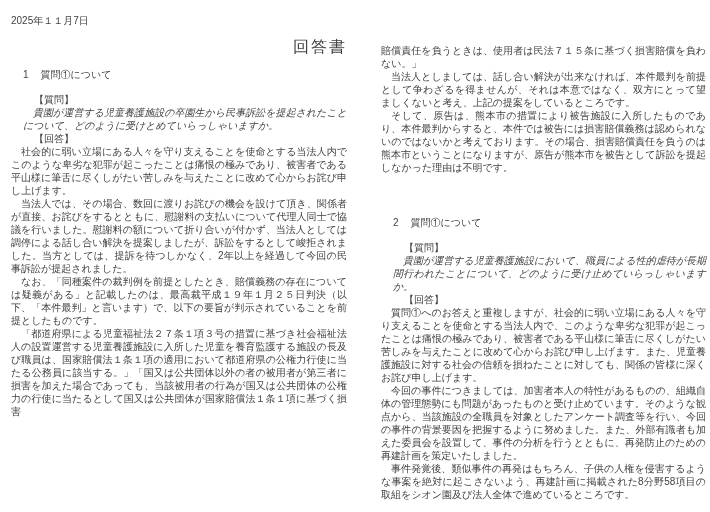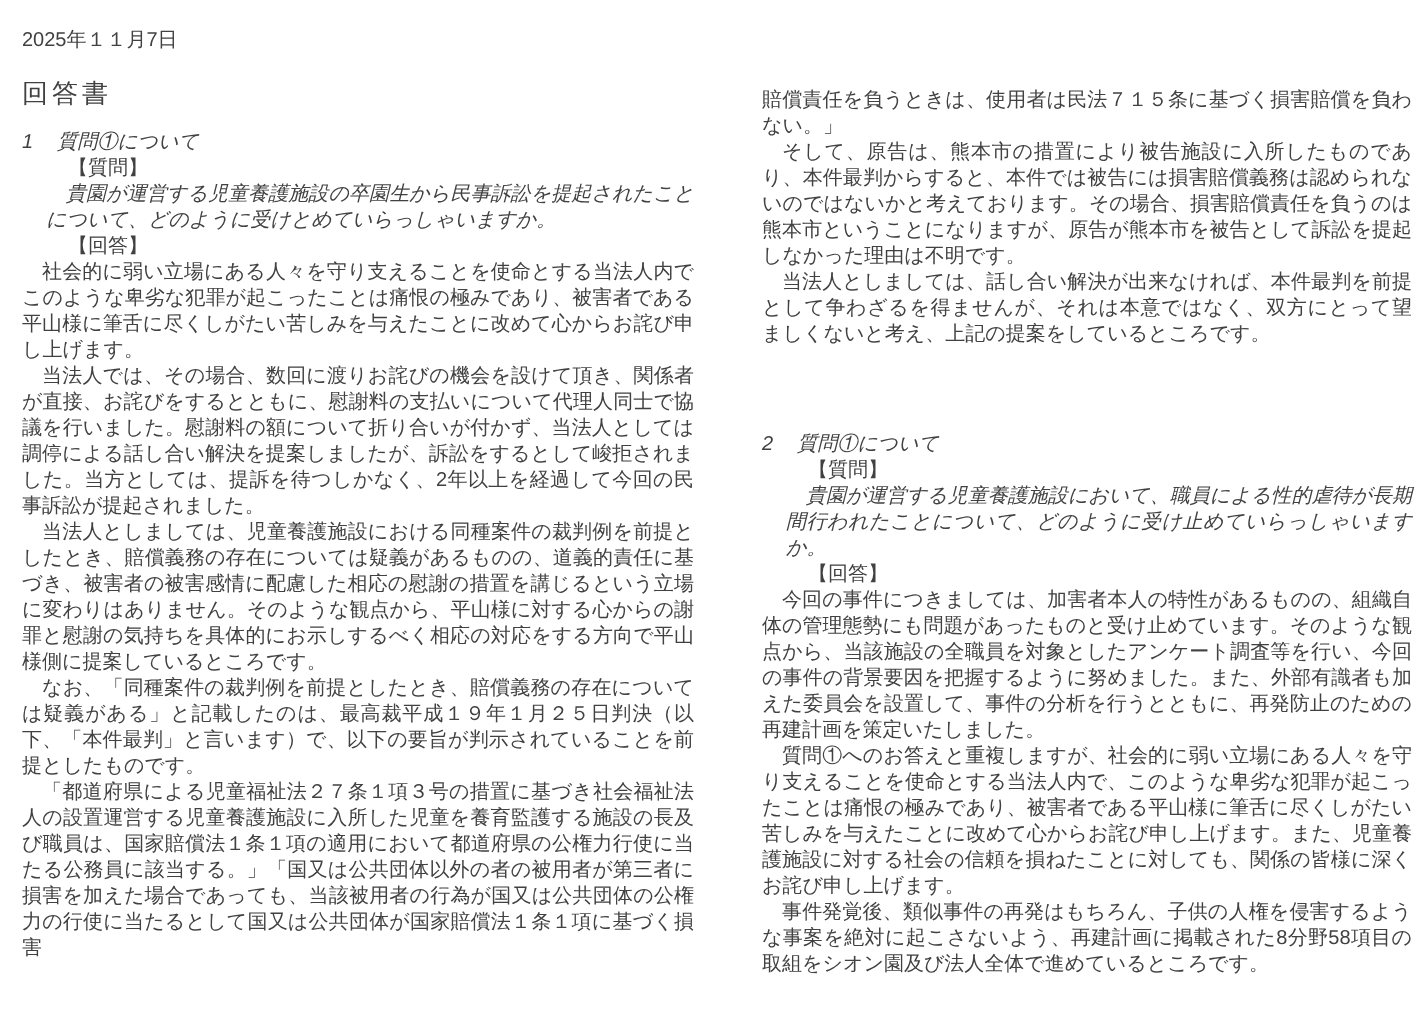--- a/index.html
+++ b/index.html
@@ -30,30 +30,29 @@
   .page-right {
     left: 381px;
     top: 44px;
     width: 325px;
   }
   .doc-date {
     padding-right: 4px;
     margin: 0 0 11px 0;
   }
   .doc-title {
-    text-align: left;
-    font-size: 13px;
+    text-align: right;
+    font-size: 16px;
     line-height: 18px;
     letter-spacing: 2px;
     margin: 0 0 9px 0;
     font-weight: normal;
   }
   .sec-head {
-    margin: 0;
-    font-style: italic;
+    margin: 12px;
   }
   .sec-title {
     margin-left: 12px;
   }
   .qa-label {
     margin-left: 23px;
   }
   p.qtext {
     margin: 0 0 0 12px;
     text-indent: 10px;
@@ -80,34 +79,33 @@
   <div class="sec-head">
     <span class="sec-num">1</span><span class="sec-title">質問①について</span>
   </div>
 
   <div class="qa-label">【質問】</div>
   <p class="qtext">貴園が運営する児童養護施設の卒園生から民事訴訟を提起されたことについて、どのように受けとめていらっしゃいますか。</p>
 
   <div class="qa-label">【回答】</div>
   <p class="body">社会的に弱い立場にある人々を守り支えることを使命とする当法人内でこのような卑劣な犯罪が起こったことは痛恨の極みであり、被害者である平山様に筆舌に尽くしがたい苦しみを与えたことに改めて心からお詫び申し上げます。</p>
   <p class="body">当法人では、その場合、数回に渡りお詫びの機会を設けて頂き、関係者が直接、お詫びをするとともに、慰謝料の支払いについて代理人同士で協議を行いました。慰謝料の額について折り合いが付かず、当法人としては調停による話し合い解決を提案しましたが、訴訟をするとして峻拒されました。当方としては、提訴を待つしかなく、2年以上を経過して今回の民事訴訟が提起されました。</p>
-  <p class="body">当法人としましては、児童養護施設における同種案件の裁判例を前提としたとき、賠償義務の存在については疑義があるものの、道義的責任に基づき、被害者の被害感情に配慮した相応の慰謝の措置を講じるという立場に変わりはありません。そのような観点から、平山様に対する心からの謝罪と慰謝の気持ちを具体的にお示しするべく相応の対応をする方向で平山様側に提案しているところです。</p>
   <p class="body">なお、「同種案件の裁判例を前提としたとき、賠償義務の存在については疑義がある」と記載したのは、最高裁平成１９年１月２５日判決（以下、「本件最判」と言います）で、以下の要旨が判示されていることを前提としたものです。</p>
   <p class="body">「都道府県による児童福祉法２７条１項３号の措置に基づき社会福祉法人の設置運営する児童養護施設に入所した児童を養育監護する施設の長及び職員は、国家賠償法１条１項の適用において都道府県の公権力行使に当たる公務員に該当する。」「国又は公共団体以外の者の被用者が第三者に損害を加えた場合であっても、当該被用者の行為が国又は公共団体の公権力の行使に当たるとして国又は公共団体が国家賠償法１条１項に基づく損害</p>
 </div>
 
 <div class="page page-right">
   <p class="body no-indent">賠償責任を負うときは、使用者は民法７１５条に基づく損害賠償を負わない。」</p>
+  <p class="body">当法人としましては、話し合い解決が出来なければ、本件最判を前提として争わざるを得ませんが、それは本意ではなく、双方にとって望ましくないと考え、上記の提案をしているところです。</p>
   <p class="body">そして、原告は、熊本市の措置により被告施設に入所したものであり、本件最判からすると、本件では被告には損害賠償義務は認められないのではないかと考えております。その場合、損害賠償責任を負うのは熊本市ということになりますが、原告が熊本市を被告として訴訟を提起しなかった理由は不明です。</p>
-  <p class="body">当法人としましては、話し合い解決が出来なければ、本件最判を前提として争わざるを得ませんが、それは本意ではなく、双方にとって望ましくないと考え、上記の提案をしているところです。</p>
 
   <div class="sec-head second">
     <span class="sec-num">2</span><span class="sec-title">質問①について</span>
   </div>
 
   <div class="qa-label">【質問】</div>
   <p class="qtext">貴園が運営する児童養護施設において、職員による性的虐待が長期間行われたことについて、どのように受け止めていらっしゃいますか。</p>
 
   <div class="qa-label">【回答】</div>
+  <p class="body">質問①へのお答えと重複しますが、社会的に弱い立場にある人々を守り支えることを使命とする当法人内で、このような卑劣な犯罪が起こったことは痛恨の極みであり、被害者である平山様に筆舌に尽くしがたい苦しみを与えたことに改めて心からお詫び申し上げます。また、児童養護施設に対する社会の信頼を損ねたことに対しても、関係の皆様に深くお詫び申し上げます。</p>
   <p class="body">今回の事件につきましては、加害者本人の特性があるものの、組織自体の管理態勢にも問題があったものと受け止めています。そのような観点から、当該施設の全職員を対象としたアンケート調査等を行い、今回の事件の背景要因を把握するように努めました。また、外部有識者も加えた委員会を設置して、事件の分析を行うとともに、再発防止のための再建計画を策定いたしました。</p>
-  <p class="body">質問①へのお答えと重複しますが、社会的に弱い立場にある人々を守り支えることを使命とする当法人内で、このような卑劣な犯罪が起こったことは痛恨の極みであり、被害者である平山様に筆舌に尽くしがたい苦しみを与えたことに改めて心からお詫び申し上げます。また、児童養護施設に対する社会の信頼を損ねたことに対しても、関係の皆様に深くお詫び申し上げます。</p>
   <p class="body">事件発覚後、類似事件の再発はもちろん、子供の人権を侵害するような事案を絶対に起こさないよう、再建計画に掲載された8分野58項目の取組をシオン園及び法人全体で進めているところです。</p>
 </div>
 
 </body></html>

